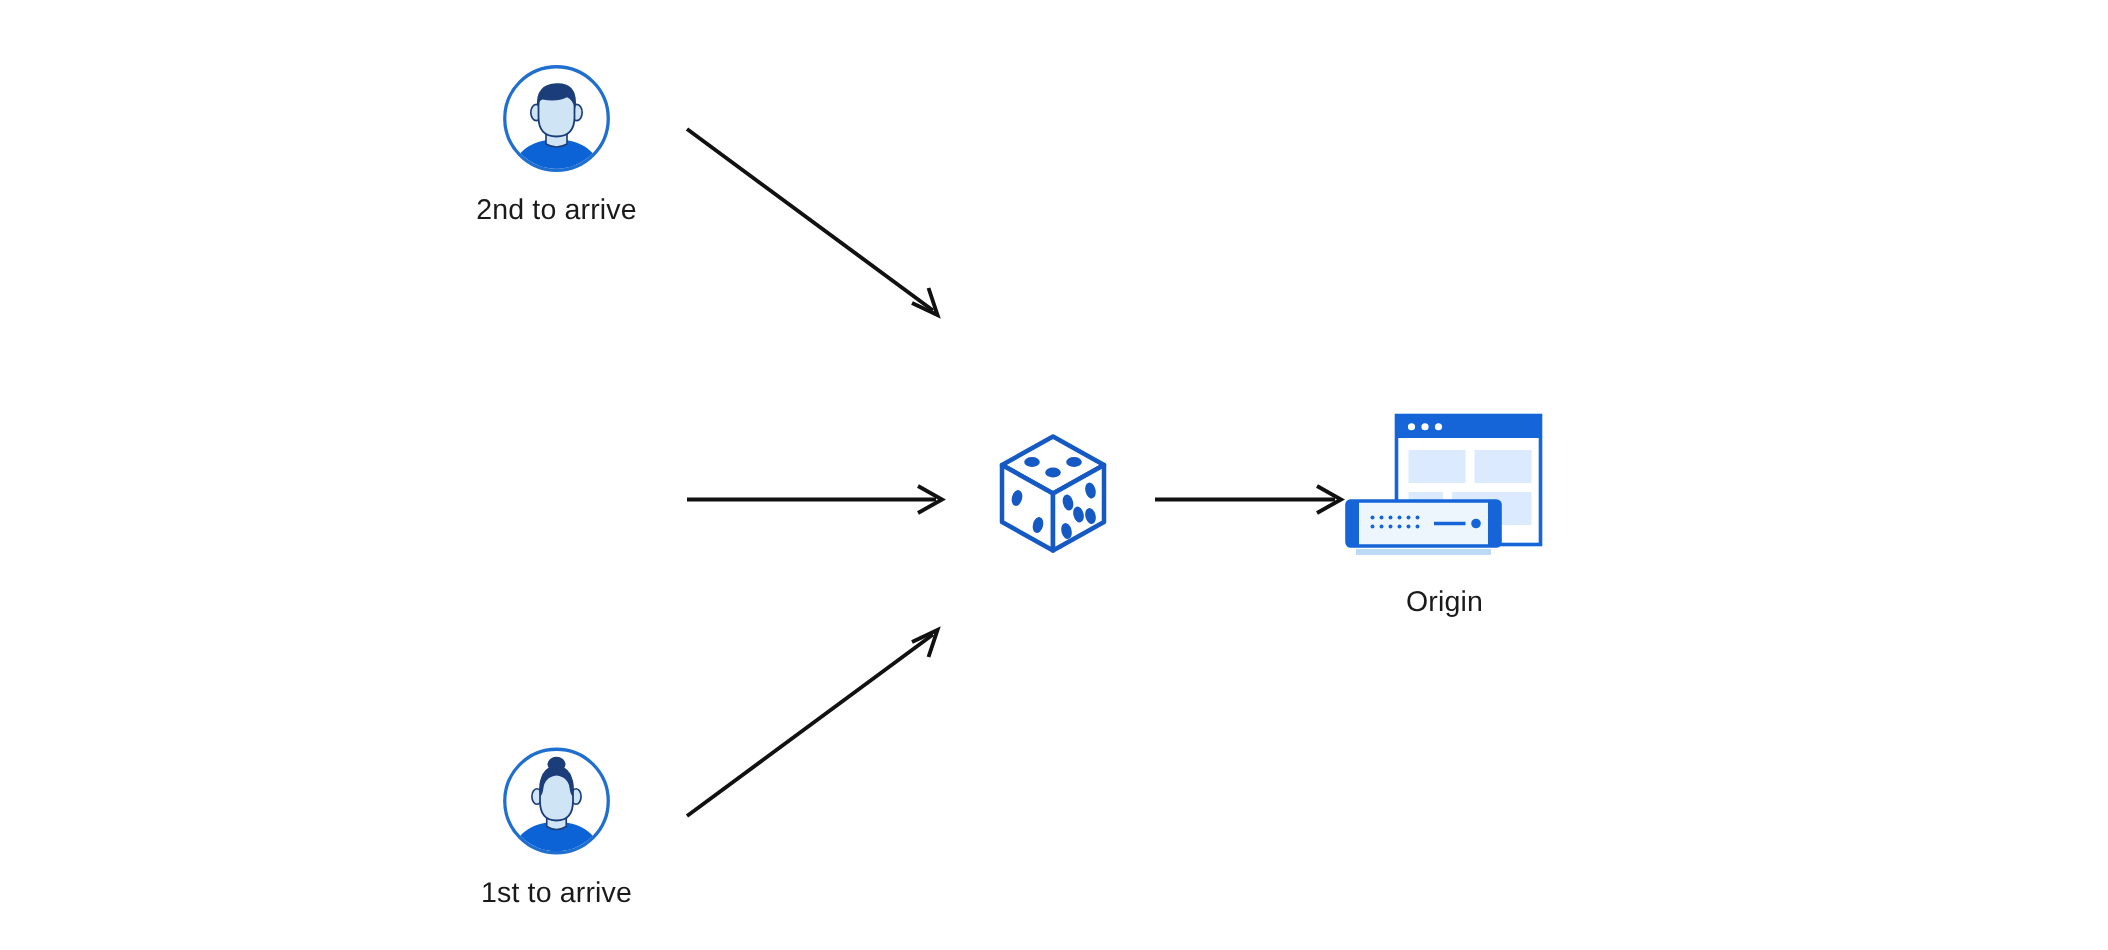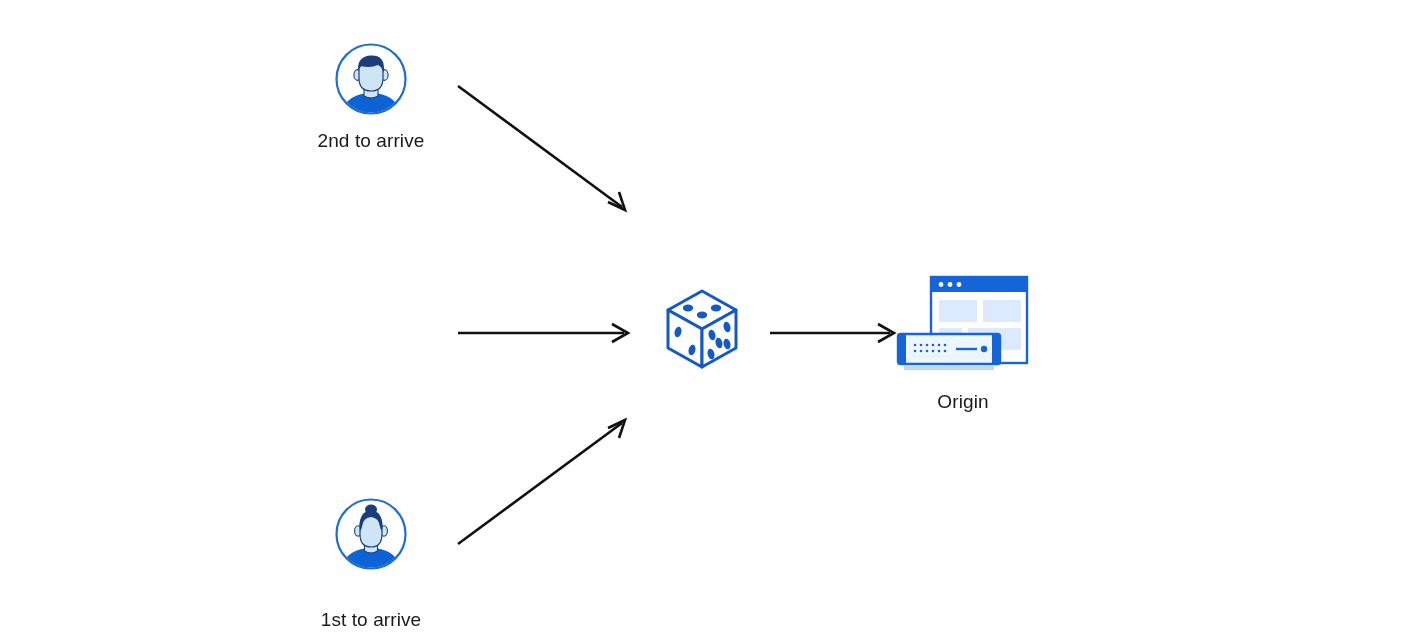--- a/index.html
+++ b/index.html
@@ -41,21 +41,21 @@
   .arrow-layer {
     position: absolute;
     left: 0; top: 0;
     width: 1405px;
     height: 633px;
     pointer-events: none;
   }
   
   #node-user-2 { left: 311px; top: 26px; width: 120px; }
   #node-user-3 { left: 311px; top: 252px; width: 120px; }
-  #node-user-1 { left: 311px; top: 481px; width: 120px; gap: 24px; }
+  #node-user-1 { left: 311px; top: 481px; width: 120px; }
   #node-dice   { left: 657px; top: 268px; width: 90px; }
   #node-origin { left: 893px; top: 255px; width: 140px; }
 
   #node-user-2 .node-label,
   #node-user-3 .node-label,
   #node-user-1 .node-label { margin-top: 14px; }
   #node-origin .node-label { margin-top: 10px; }
 </style>
 </head>
 <body>

